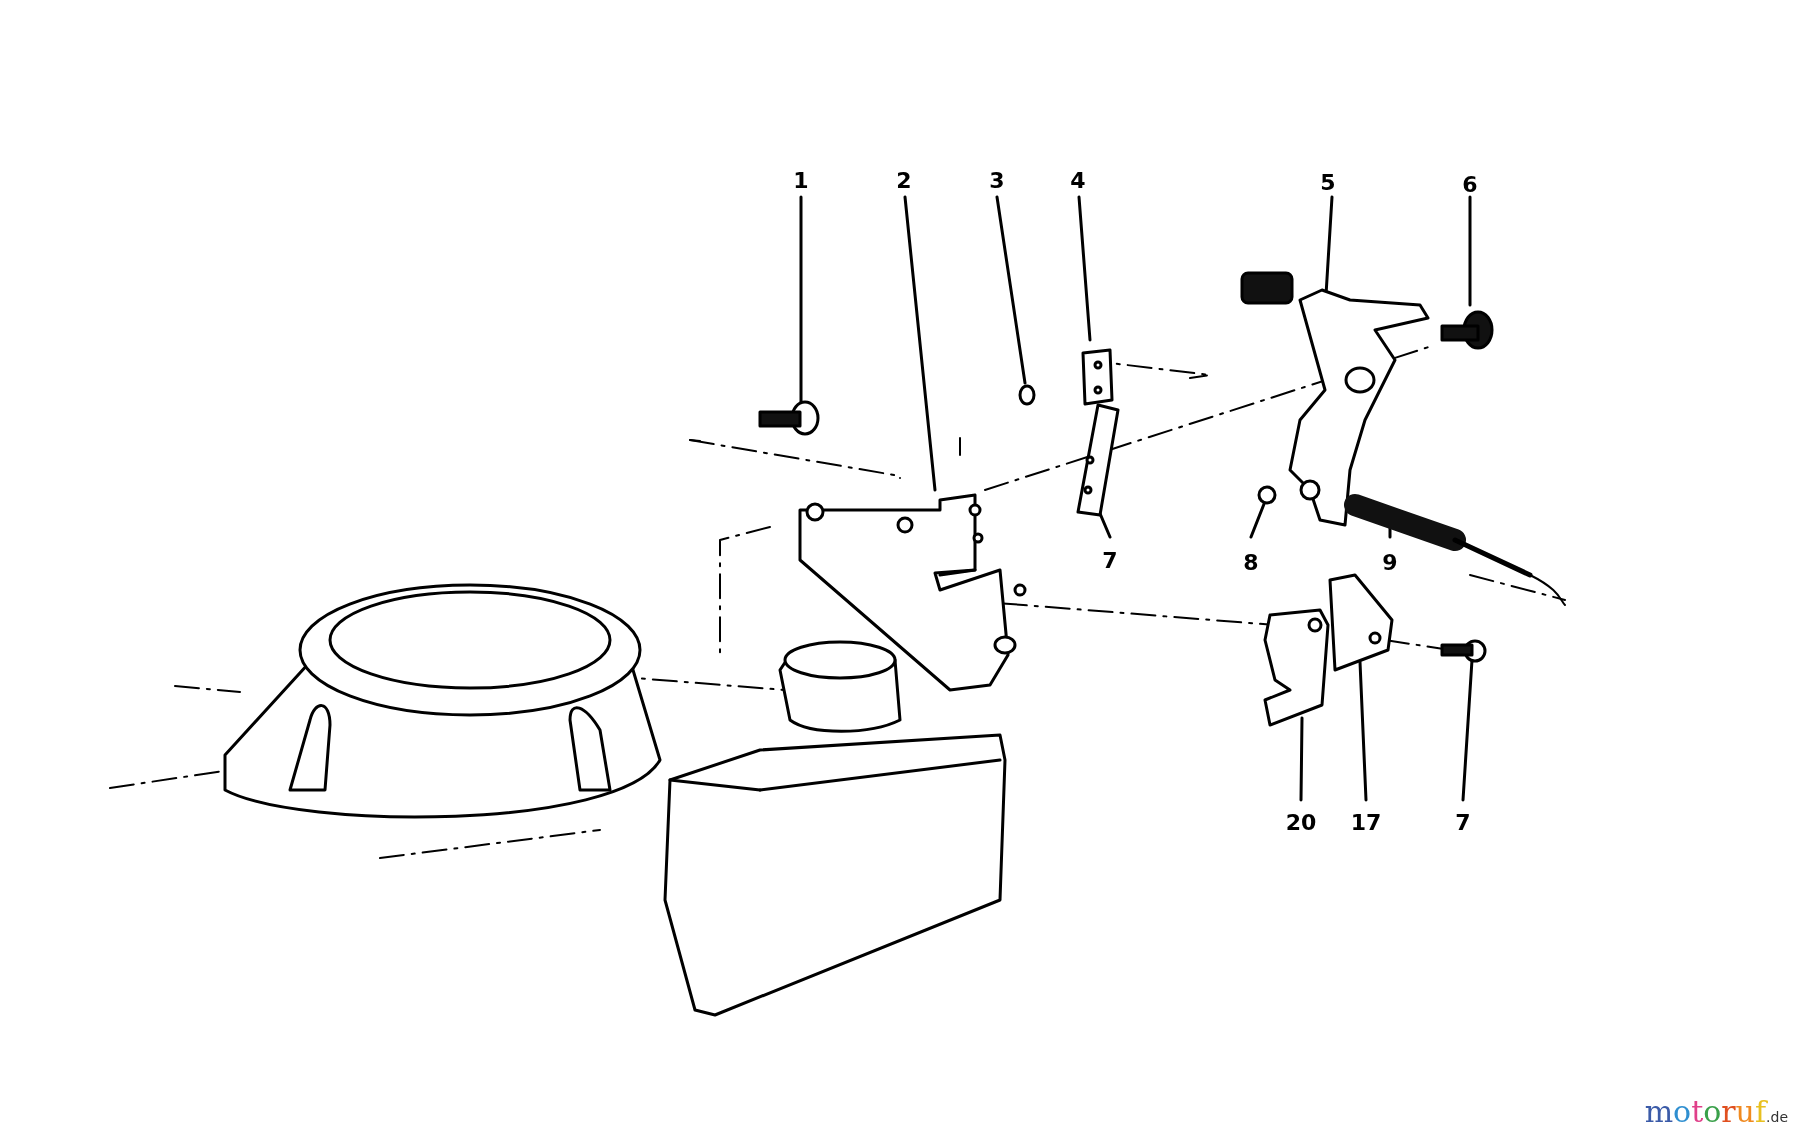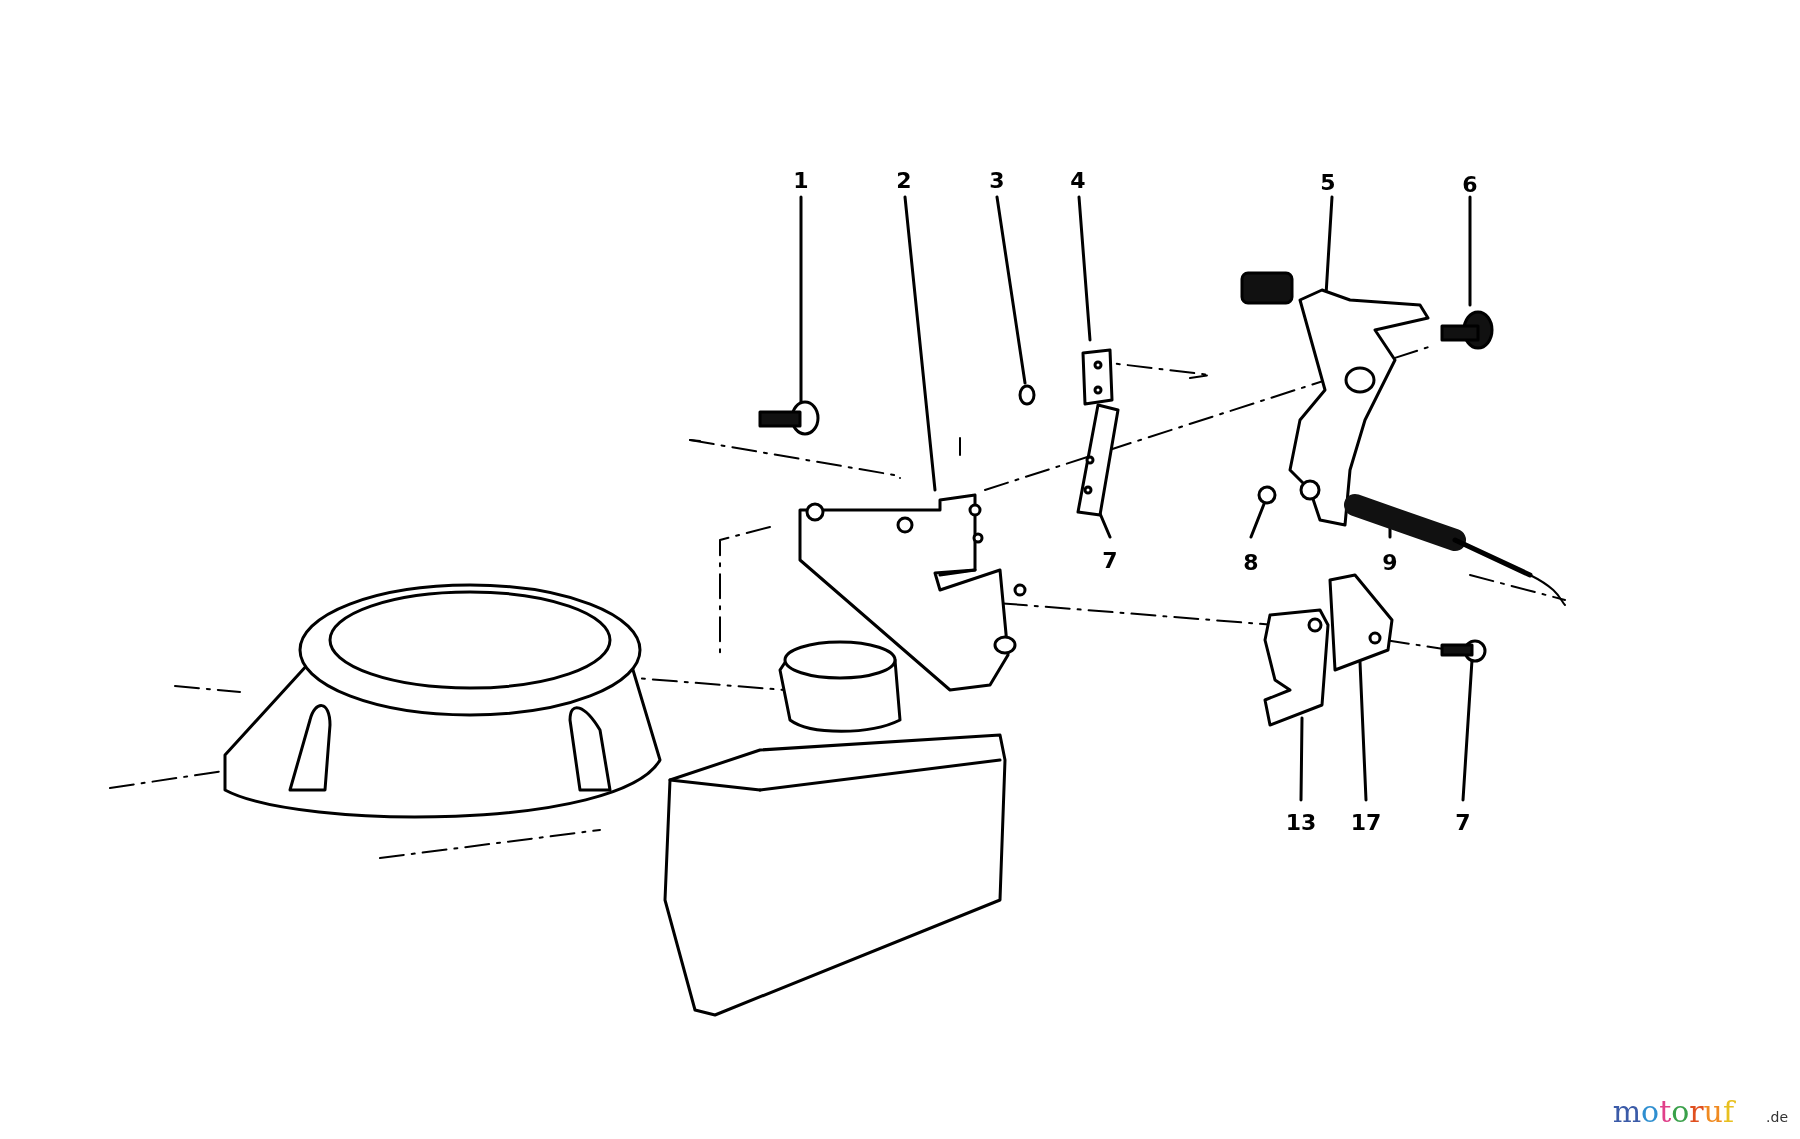--- a/index.html
+++ b/index.html
@@ -1,21 +1,21 @@
 <!DOCTYPE html>
 <html><head>
 <meta charset="utf-8">
 <style>
   html,body{margin:0;padding:0;background:#ffffff;}
   body{width:1800px;height:1139px;position:relative;overflow:hidden;font-family:"Liberation Sans",sans-serif;}
   #diagram{position:absolute;left:0;top:0;width:1800px;height:1139px;}
   .callout{position:absolute;font-family:"DejaVu Sans",sans-serif;font-weight:bold;font-size:22px;color:#000;transform:translateX(-50%);line-height:1;}
   .logo{position:absolute;right:12px;bottom:10px;font-family:"DejaVu Serif",serif;font-size:30px;letter-spacing:0px;}
   .logo span{display:inline-block;}
-  .logo .tld{font-family:"DejaVu Sans",sans-serif;font-size:14px;color:#333;margin-left:32px;}
+  .logo .tld{font-family:"DejaVu Sans",sans-serif;font-size:14px;color:#333;}
 </style>
 </head>
 <body>
 
 <svg id="diagram" viewBox="0 0 1800 1139" xmlns="http://www.w3.org/2000/svg" fill="none" stroke="#000" stroke-linecap="round" stroke-linejoin="round">
 
   <g stroke-width="3">
     <line x1="801" y1="197" x2="801" y2="408"></line>
     <line x1="905" y1="197" x2="935" y2="490"></line>
     <line x1="997" y1="197" x2="1025" y2="383"></line>
@@ -131,19 +131,19 @@
 
 <div class="callout" style="left:801px;top:170px;">1</div>
 <div class="callout" style="left:904px;top:170px;">2</div>
 <div class="callout" style="left:997px;top:170px;">3</div>
 <div class="callout" style="left:1078px;top:170px;">4</div>
 <div class="callout" style="left:1328px;top:172px;">5</div>
 <div class="callout" style="left:1470px;top:174px;">6</div>
 <div class="callout" style="left:1110px;top:550px;">7</div>
 <div class="callout" style="left:1251px;top:552px;">8</div>
 <div class="callout" style="left:1390px;top:552px;">9</div>
-<div class="callout" style="left:1301px;top:812px;">13</div>
+<div class="callout" style="left:1301px;top:812px;">20</div>
 <div class="callout" style="left:1366px;top:812px;">17</div>
 <div class="callout" style="left:1463px;top:812px;">7</div>
 
 <div class="logo">
   <span style="color:#3b5ba8">m</span><span style="color:#2f8fd0">o</span><span style="color:#e0408a">t</span><span style="color:#3aa04a">o</span><span style="color:#e05020">r</span><span style="color:#f08a20">u</span><span style="color:#e8c020">f</span><span class="tld">.de</span>
 </div>
 
 </body></html>

